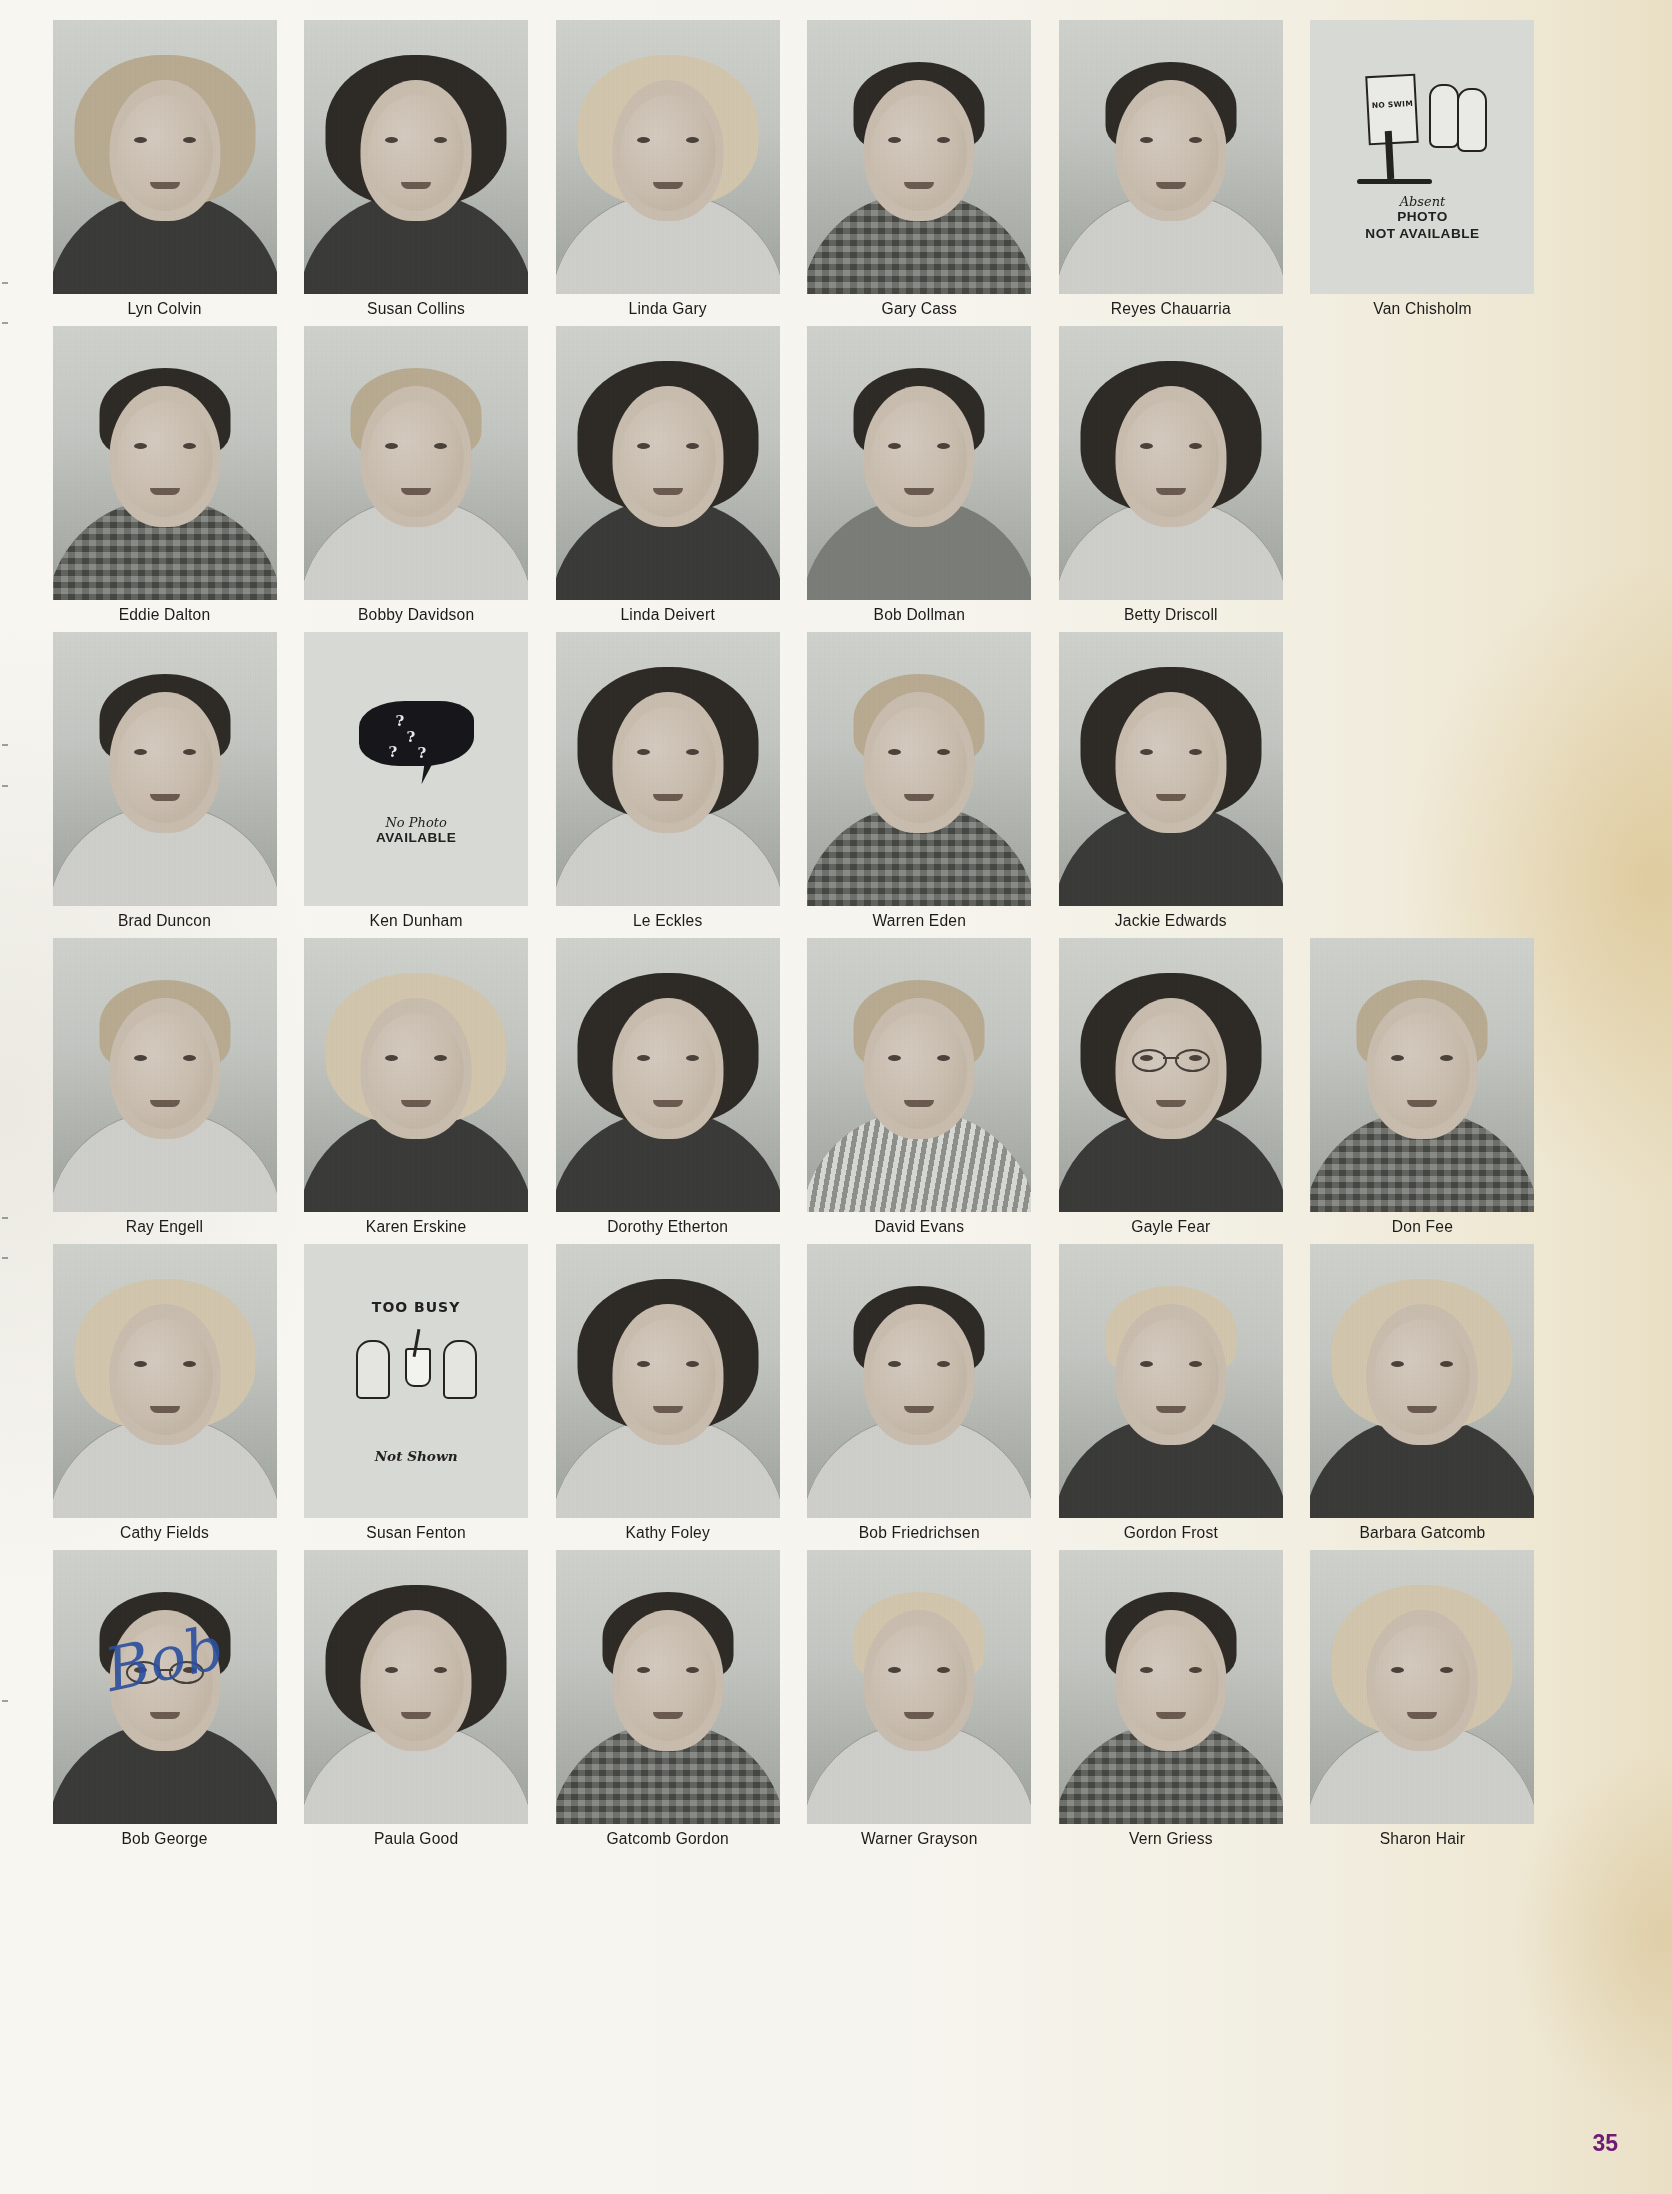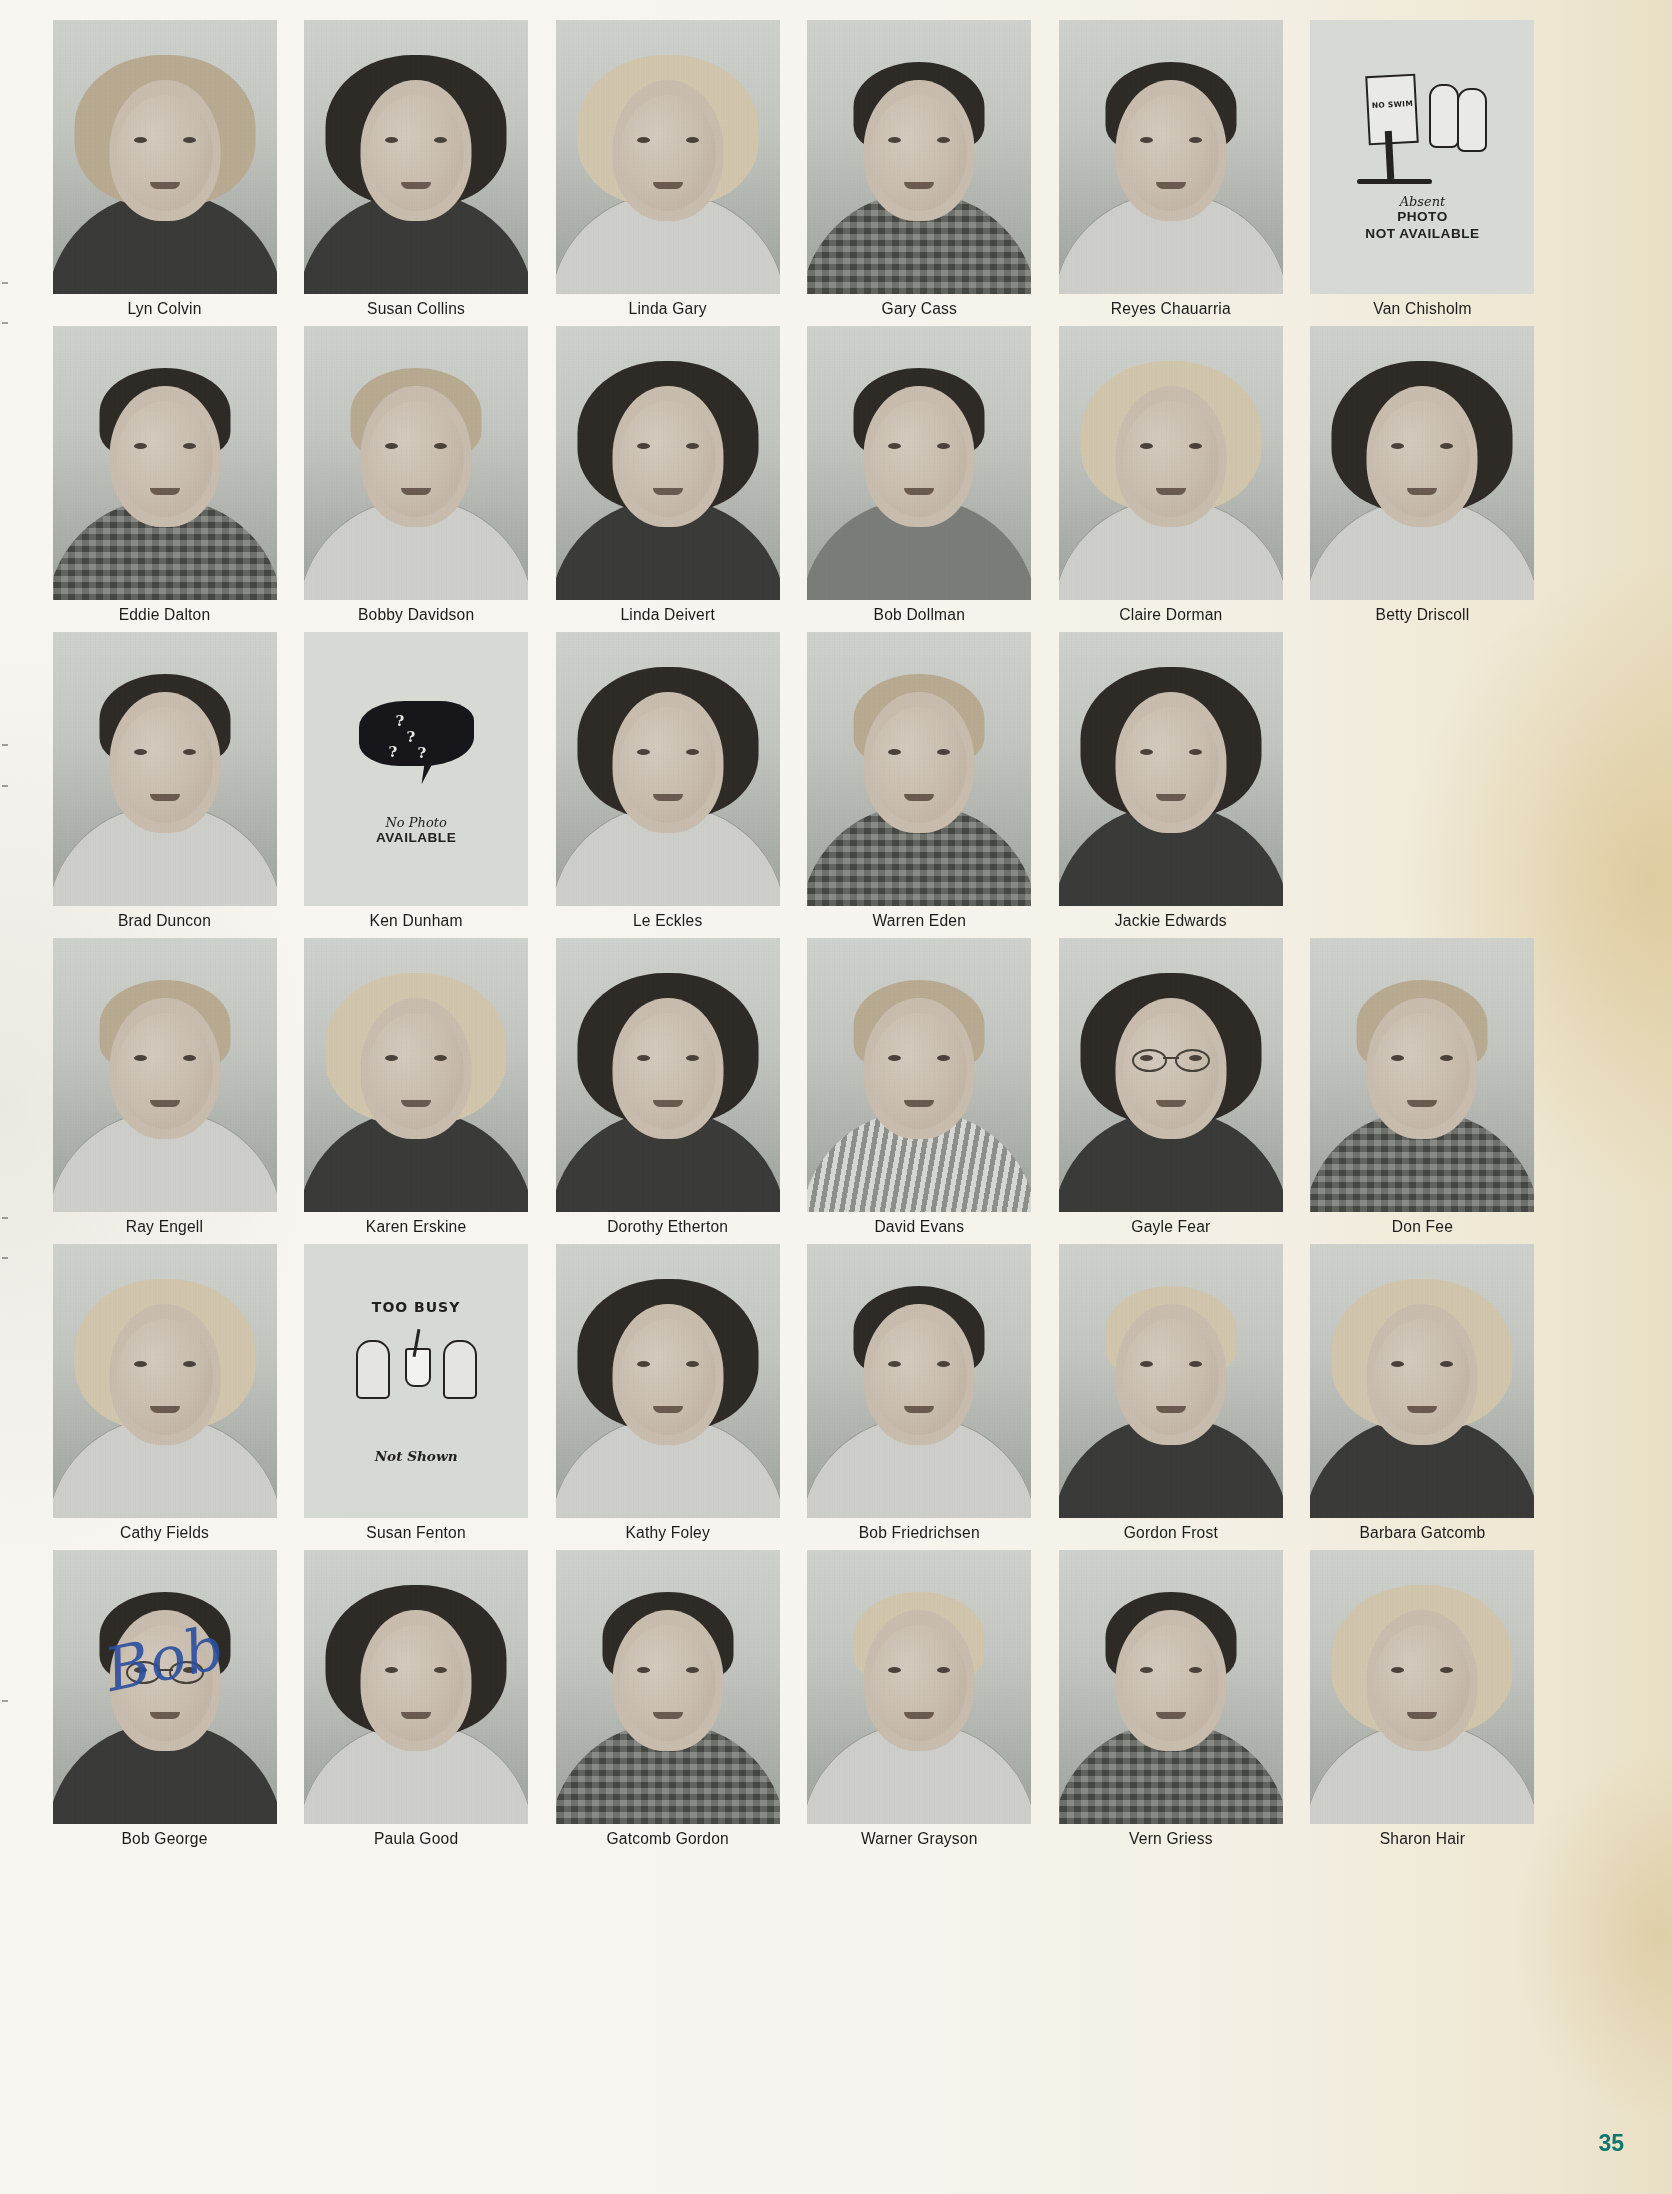--- a/index.html
+++ b/index.html
@@ -315,25 +315,25 @@
     margin-top: 6px;
     font-size: 15.6px;
     color: #1b1b1a;
     font-family: "Liberation Sans", sans-serif;
     letter-spacing: 0.2px;
     white-space: nowrap;
   }
 
   .page-number {
     position: absolute;
-    right: 48px;
+    right: 54px;
     bottom: 37px;
     font-size: 23px;
     font-weight: bold;
-    color: #0f766e;
+    color: #701a75;
     font-family: "Liberation Sans", sans-serif;
   }
 
   
   .binding {
     position: absolute;
     left: 0; top: 0;
     width: 13px; height: 2194px;
   }
   .binding i {
@@ -545,37 +545,20 @@
             <div class="grain"></div>
           </div>
           <div class="caption">Bob Dollman</div>
         </div>
         <div class="cell">
           <div class="portrait">
             <div class="photo-bg"></div>
             <div class="figure">
               <div class="shoulders light"></div>
               <div class="neck"></div>
-              <div class="hair blonde wide"></div>
-              <div class="head"></div>
-              <div class="face-shade"></div>
-              <div class="eye l"></div>
-              <div class="eye r"></div>
-              <div class="mouth"></div>
-            </div>
-            <div class="grain"></div>
-          </div>
-          <div class="caption">Claire Dorman</div>
-        </div>
-        <div class="cell">
-          <div class="portrait">
-            <div class="photo-bg"></div>
-            <div class="figure">
-              <div class="shoulders light"></div>
-              <div class="neck"></div>
               <div class="hair wide"></div>
               <div class="head"></div>
               <div class="face-shade"></div>
               <div class="eye l"></div>
               <div class="eye r"></div>
               <div class="mouth"></div>
             </div>
             <div class="grain"></div>
           </div>
           <div class="caption">Betty Driscoll</div>

